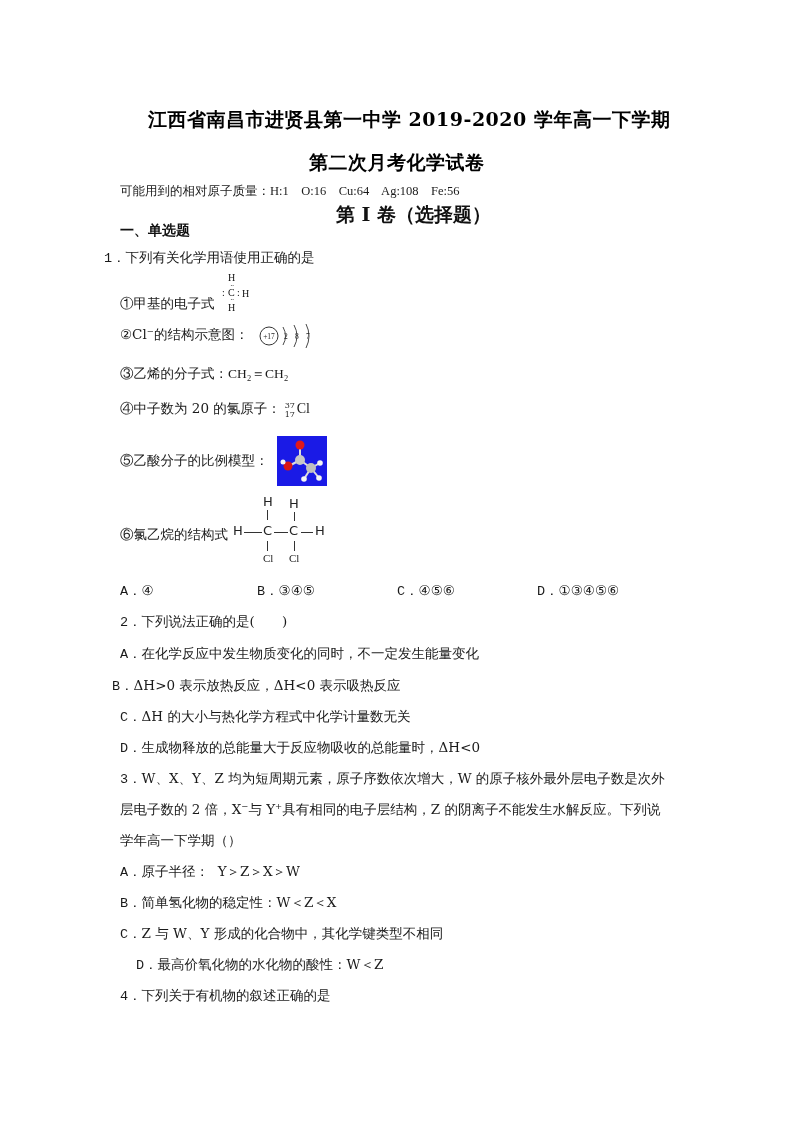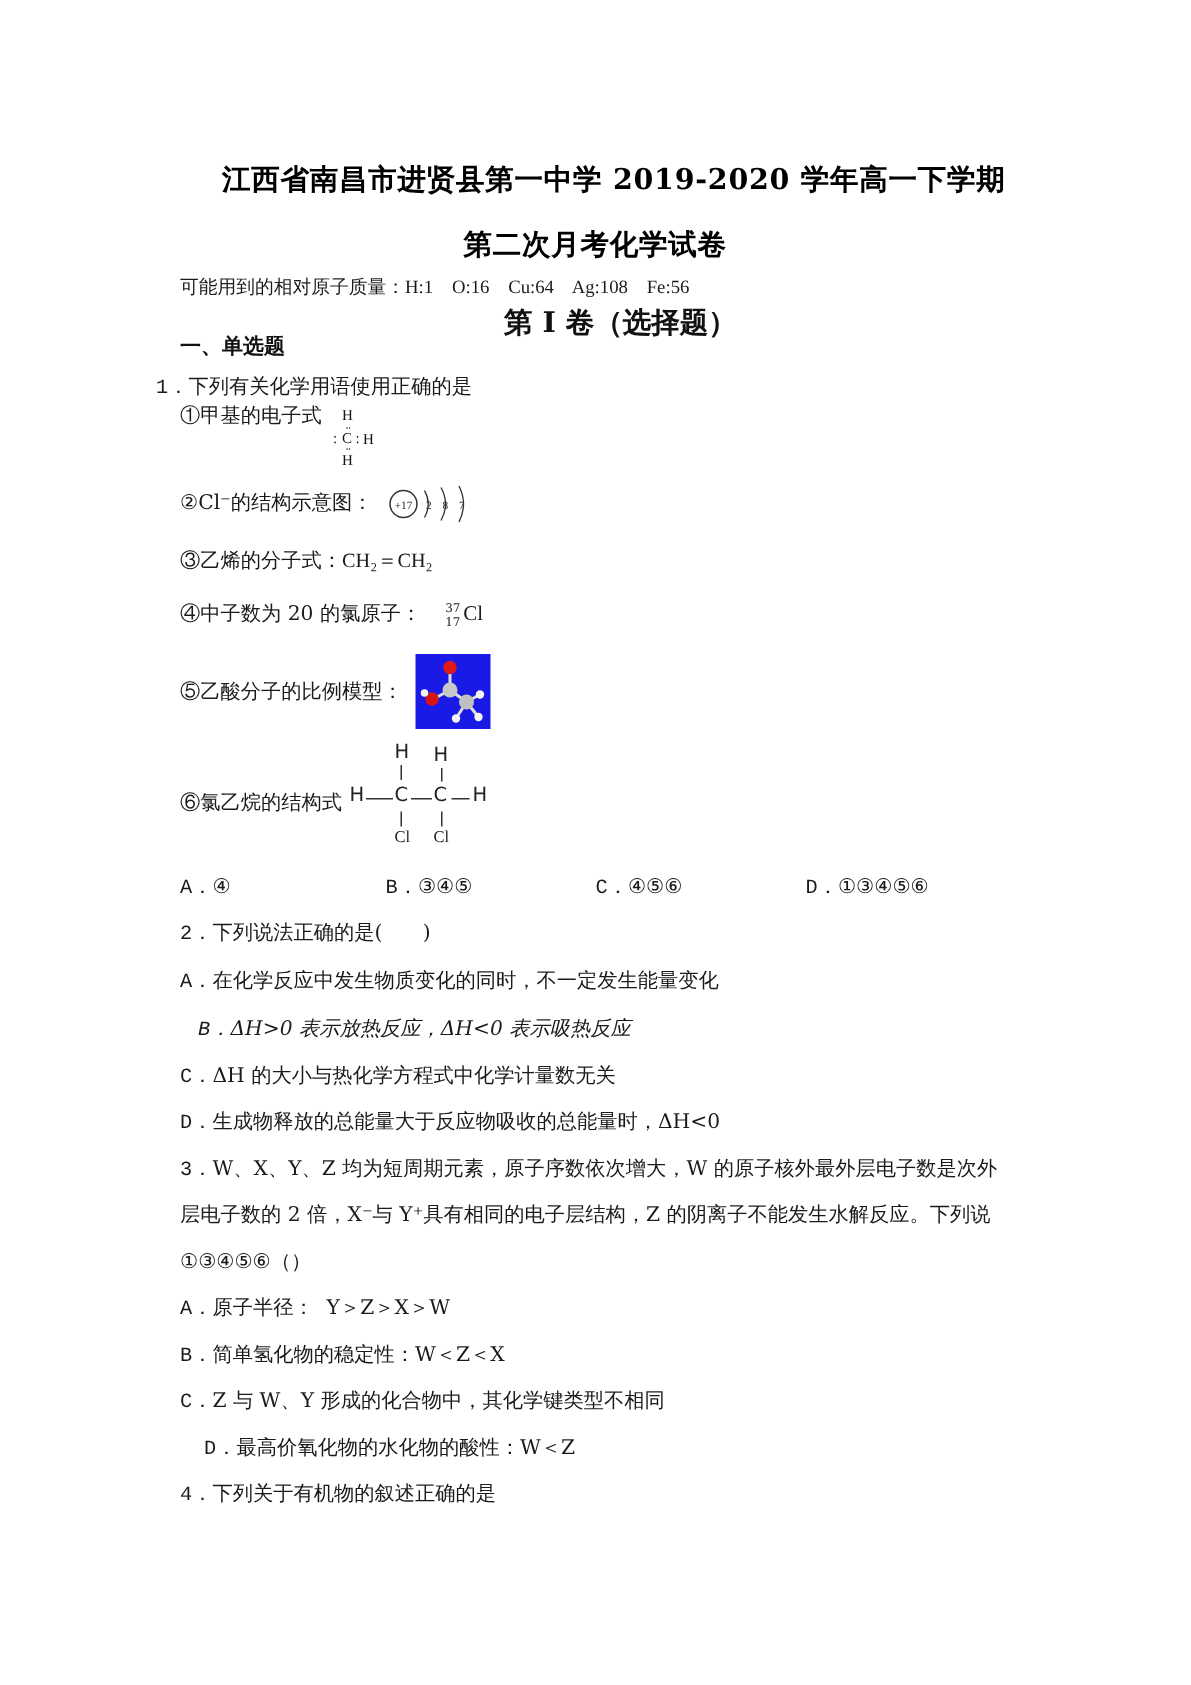--- a/index.html
+++ b/index.html
@@ -2,21 +2,21 @@
 <html><head>
 <meta charset="utf-8">
 <style>
   html, body { margin: 0; padding: 0; background: #ffffff; }
   body { width: 794px; height: 1123px; position: relative; overflow: hidden;
          font-family: "DejaVu Serif", "Liberation Serif", serif; color: #111; }
   .abs { position: absolute; white-space: nowrap; }
   .title { font-family: "DejaVu Serif", serif; font-weight: bold; font-size: 19px; color: #000; letter-spacing: 0.5px; }
   .line { font-size: 13.5px; color: #1a1a1a; }
   .mono { font-family: "Liberation Mono", "DejaVu Sans Mono", monospace; }
-  .iso { display: inline-block; position: relative; width: 12px; height: 18px; vertical-align: middle; margin-left: 16px; }
+  .iso { display: inline-block; position: relative; width: 12px; height: 18px; vertical-align: middle; margin-left: 4px; }
   .iso span { position: absolute; left: 0; font-size: 8px; line-height: 8px; }
   .bold { font-weight: bold; }
   .struct { position: absolute; font-family: "DejaVu Sans", sans-serif; font-size: 13px; color: #222; }
   .struct span { position: absolute; }
   .bond-h { position: absolute; height: 1px; background: #333; }
   .bond-v { position: absolute; width: 1px; background: #333; }
   .model { position: absolute; width: 50px; height: 50px; background: #1a1ae6; }
 </style>
 </head>
 <body>
@@ -27,21 +27,21 @@
 <div class="abs line" style="left:120px; top:183px; font-size:12.5px;">
   <span>可能用到的相对原子质量：</span><span style="white-space:pre; font-family:'Liberation Serif', serif;">H:1    O:16    Cu:64    Ag:108    Fe:56</span>
 </div>
 <div class="abs bold" style="left:336px; top:202px; font-size:19px;">第 I 卷（选择题）</div>
 <div class="abs bold" style="left:120px; top:222px; font-size:14px;">一、单选题</div>
 
 <div class="abs line" style="left:104px; top:249px;">
   <span class="mono">1．</span><span>下列有关化学用语使用正确的是</span>
 </div>
 
-<div class="abs line" style="left:120px; top:268px;">
+<div class="abs line" style="left:120px; top:295px;">
   <span>①甲基的电子式</span>
 </div>
 <div class="abs" style="left:222px; top:272px; width:40px; height:44px; font-family:'Liberation Serif', serif; font-size:10px;">
   <span class="abs" style="left:6px; top:0px;">H</span>
   <span class="abs" style="left:8px; top:9px; font-size:8px; letter-spacing:-1px;">··</span>
   <span class="abs" style="left:0px; top:15px;">:</span>
   <span class="abs" style="left:6px; top:15px;">C</span>
   <span class="abs" style="left:15px; top:15px;">:</span>
   <span class="abs" style="left:20px; top:16px;">H</span>
   <span class="abs" style="left:8px; top:23px; font-size:8px; letter-spacing:-1px;">··</span>
@@ -116,25 +116,25 @@
   <span style="left:56px; top:58px; font-family:'Liberation Serif', serif; font-size:11px;">Cl</span>
 </div>
 
 <div class="abs line" style="left:120px; top:582px;"><span class="mono">A．</span><span>④</span></div>
 <div class="abs line" style="left:257px; top:582px;"><span class="mono">B．</span><span>③④⑤</span></div>
 <div class="abs line" style="left:397px; top:582px;"><span class="mono">C．</span><span>④⑤⑥</span></div>
 <div class="abs line" style="left:537px; top:582px;"><span class="mono">D．</span><span>①③④⑤⑥</span></div>
 
 <div class="abs line" style="left:120px; top:613px;"><span class="mono">2．</span><span>下列说法正确的是(　　)</span></div>
 <div class="abs line" style="left:120px; top:645px;"><span class="mono">A．</span><span>在化学反应中发生物质变化的同时，不一定发生能量变化</span></div>
-<div class="abs line" style="left:132px; top:677px;font-style:italic;"><span class="mono">B．</span><span>ΔH&gt;0 表示放热反应，ΔH&lt;0 表示吸热反应</span></div>
+<div class="abs line" style="left:112px; top:677px;"><span class="mono">B．</span><span>ΔH&gt;0 表示放热反应，ΔH&lt;0 表示吸热反应</span></div>
 <div class="abs line" style="left:120px; top:708px;"><span class="mono">C．</span><span>ΔH 的大小与热化学方程式中化学计量数无关</span></div>
 <div class="abs line" style="left:120px; top:739px;"><span class="mono">D．</span><span>生成物释放的总能量大于反应物吸收的总能量时，ΔH&lt;0</span></div>
 
 <div class="abs line" style="left:120px; top:770px;"><span class="mono">3．</span><span>W、X、Y、Z 均为短周期元素，原子序数依次增大，W 的原子核外最外层电子数是次外</span></div>
 <div class="abs line" style="left:120px; top:801px;text-align:center;">层电子数的 2 倍，X⁻与 Y⁺具有相同的电子层结构，Z 的阴离子不能发生水解反应。下列说</div>
-<div class="abs line" style="left:120px; top:832px;">①③④⑤⑥（）</div>
+<div class="abs line" style="left:120px; top:832px;">学年高一下学期（）</div>
 <div class="abs line" style="left:120px; top:863px;"><span class="mono">A．</span><span style="white-space:pre;">原子半径：  Y＞Z＞X＞W</span></div>
 <div class="abs line" style="left:120px; top:894px;"><span class="mono">B．</span><span>简单氢化物的稳定性：W＜Z＜X</span></div>
 <div class="abs line" style="left:120px; top:925px;"><span class="mono">C．</span><span>Z 与 W、Y 形成的化合物中，其化学键类型不相同</span></div>
 <div class="abs line" style="left:120px; top:956px;margin-left:16px;"><span class="mono">D．</span><span>最高价氧化物的水化物的酸性：W＜Z</span></div>
 
 <div class="abs line" style="left:120px; top:987px;"><span class="mono">4．</span><span>下列关于有机物的叙述正确的是</span></div>
 
 </body></html>

